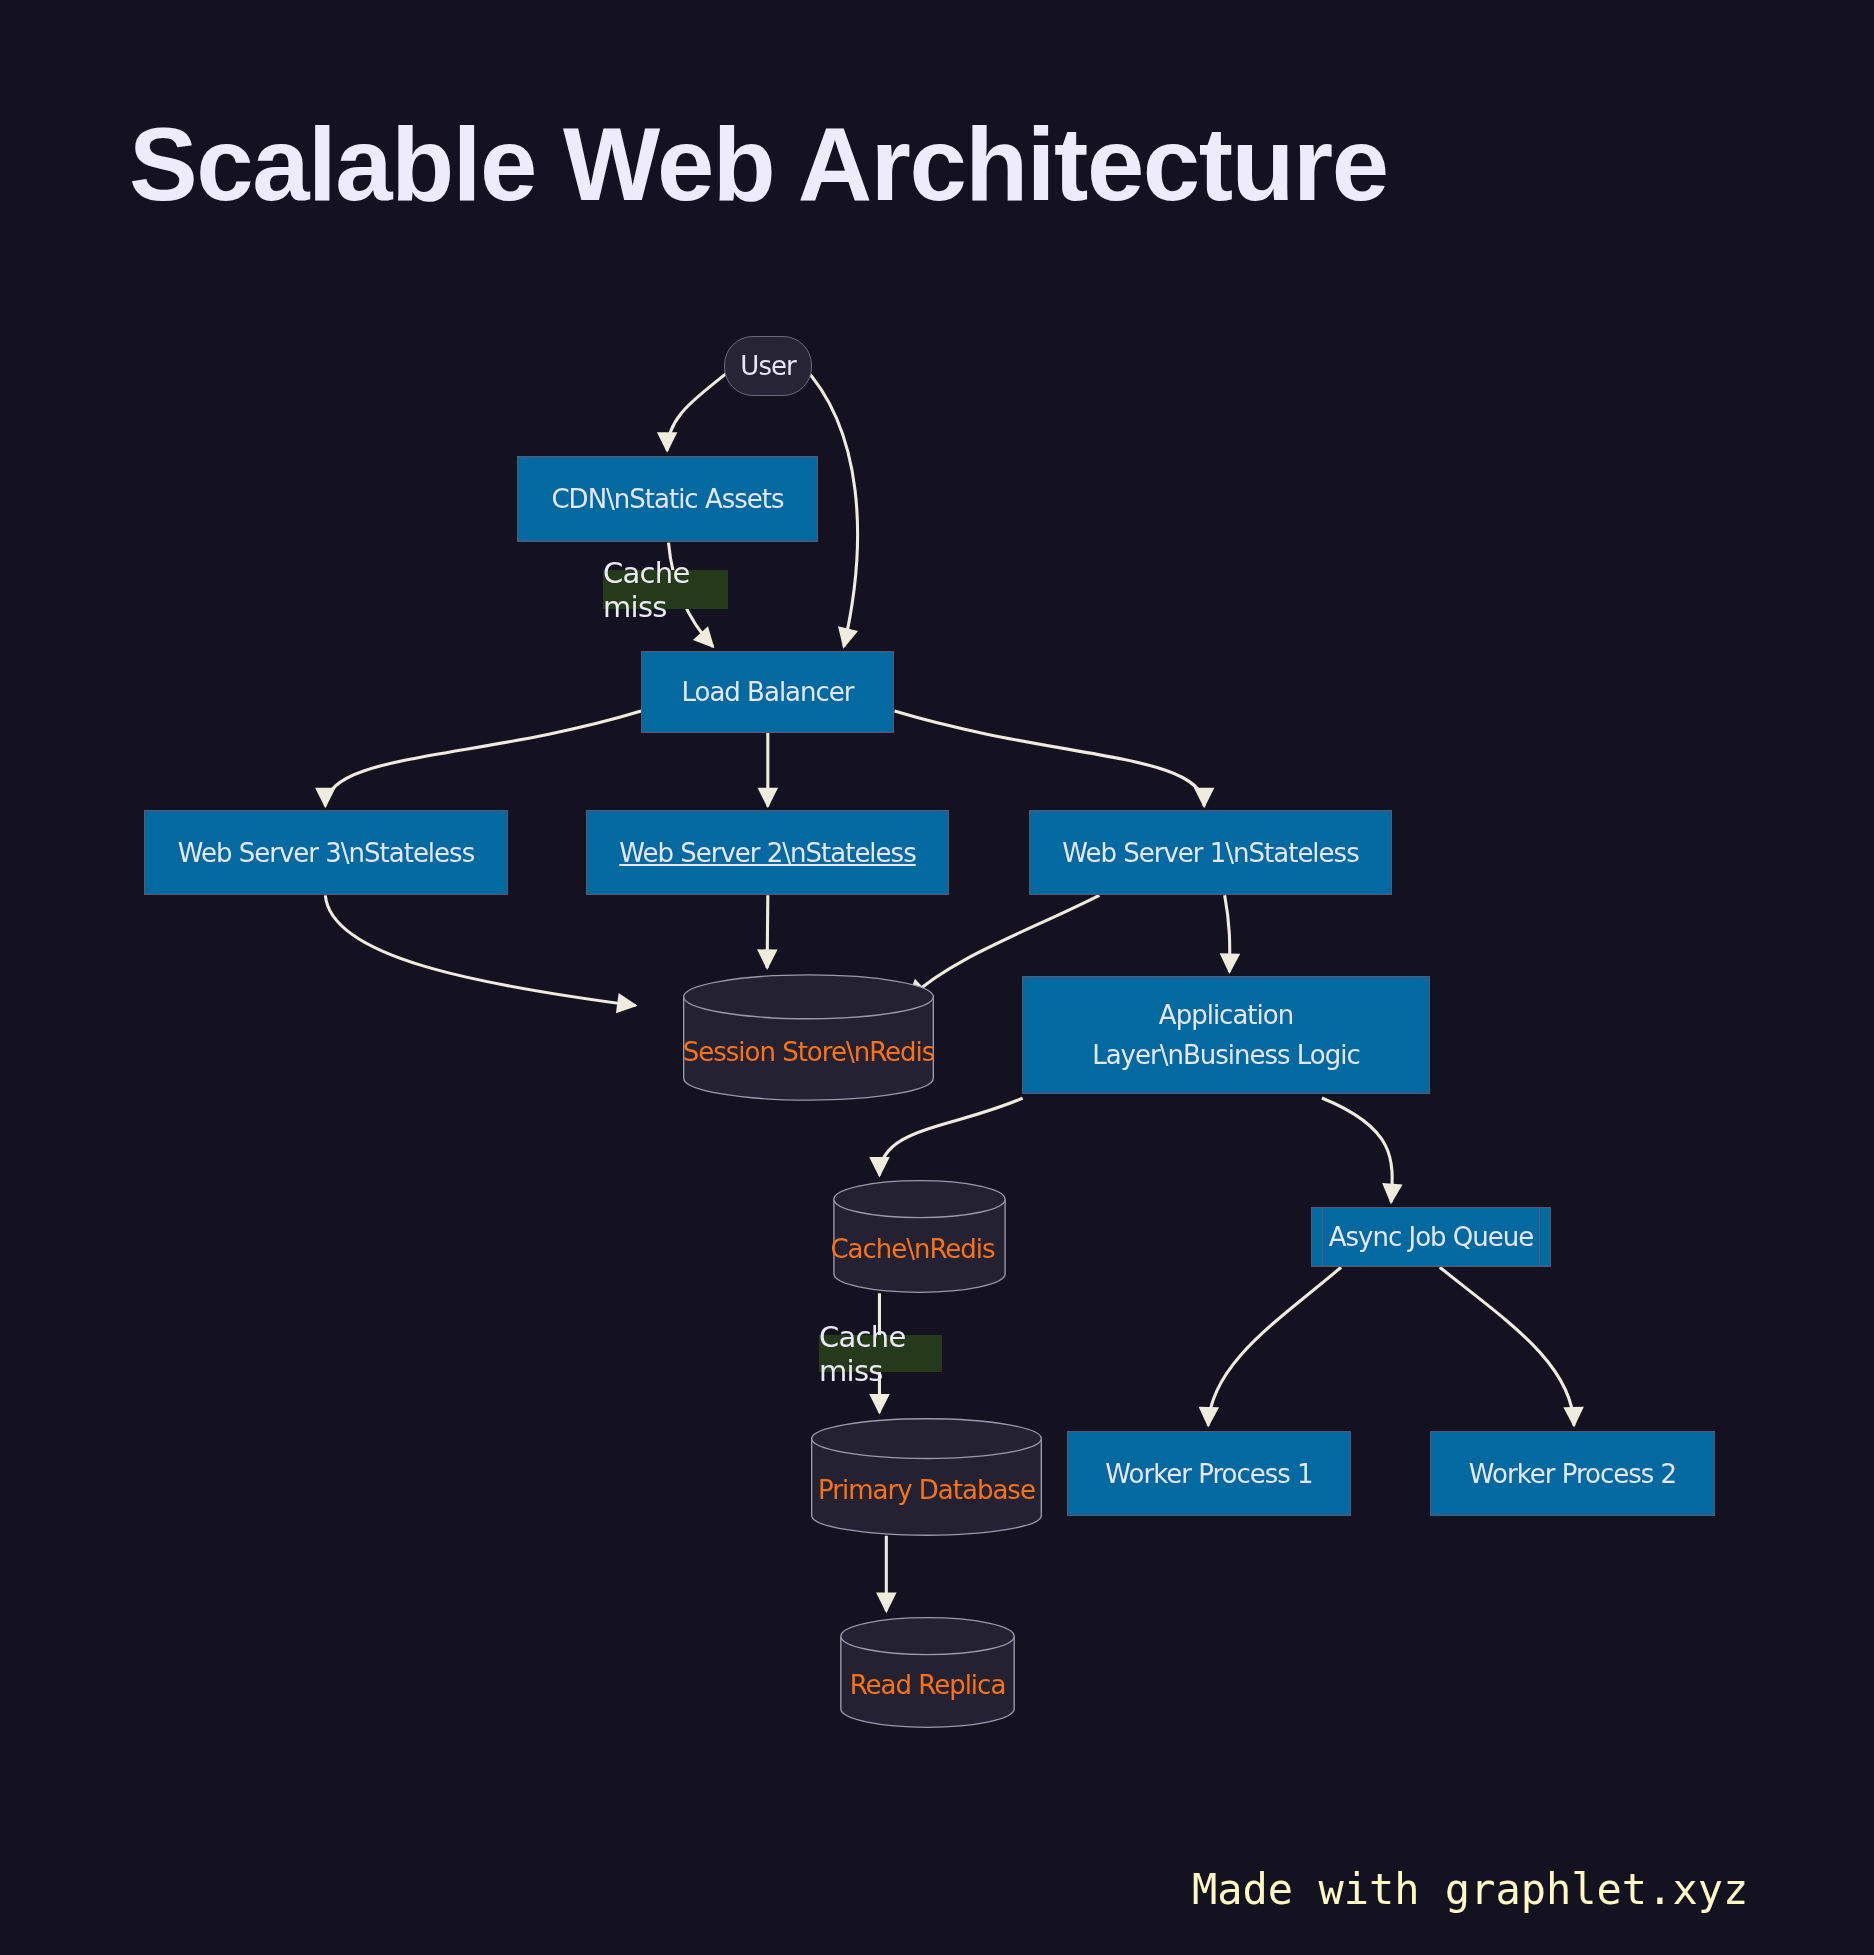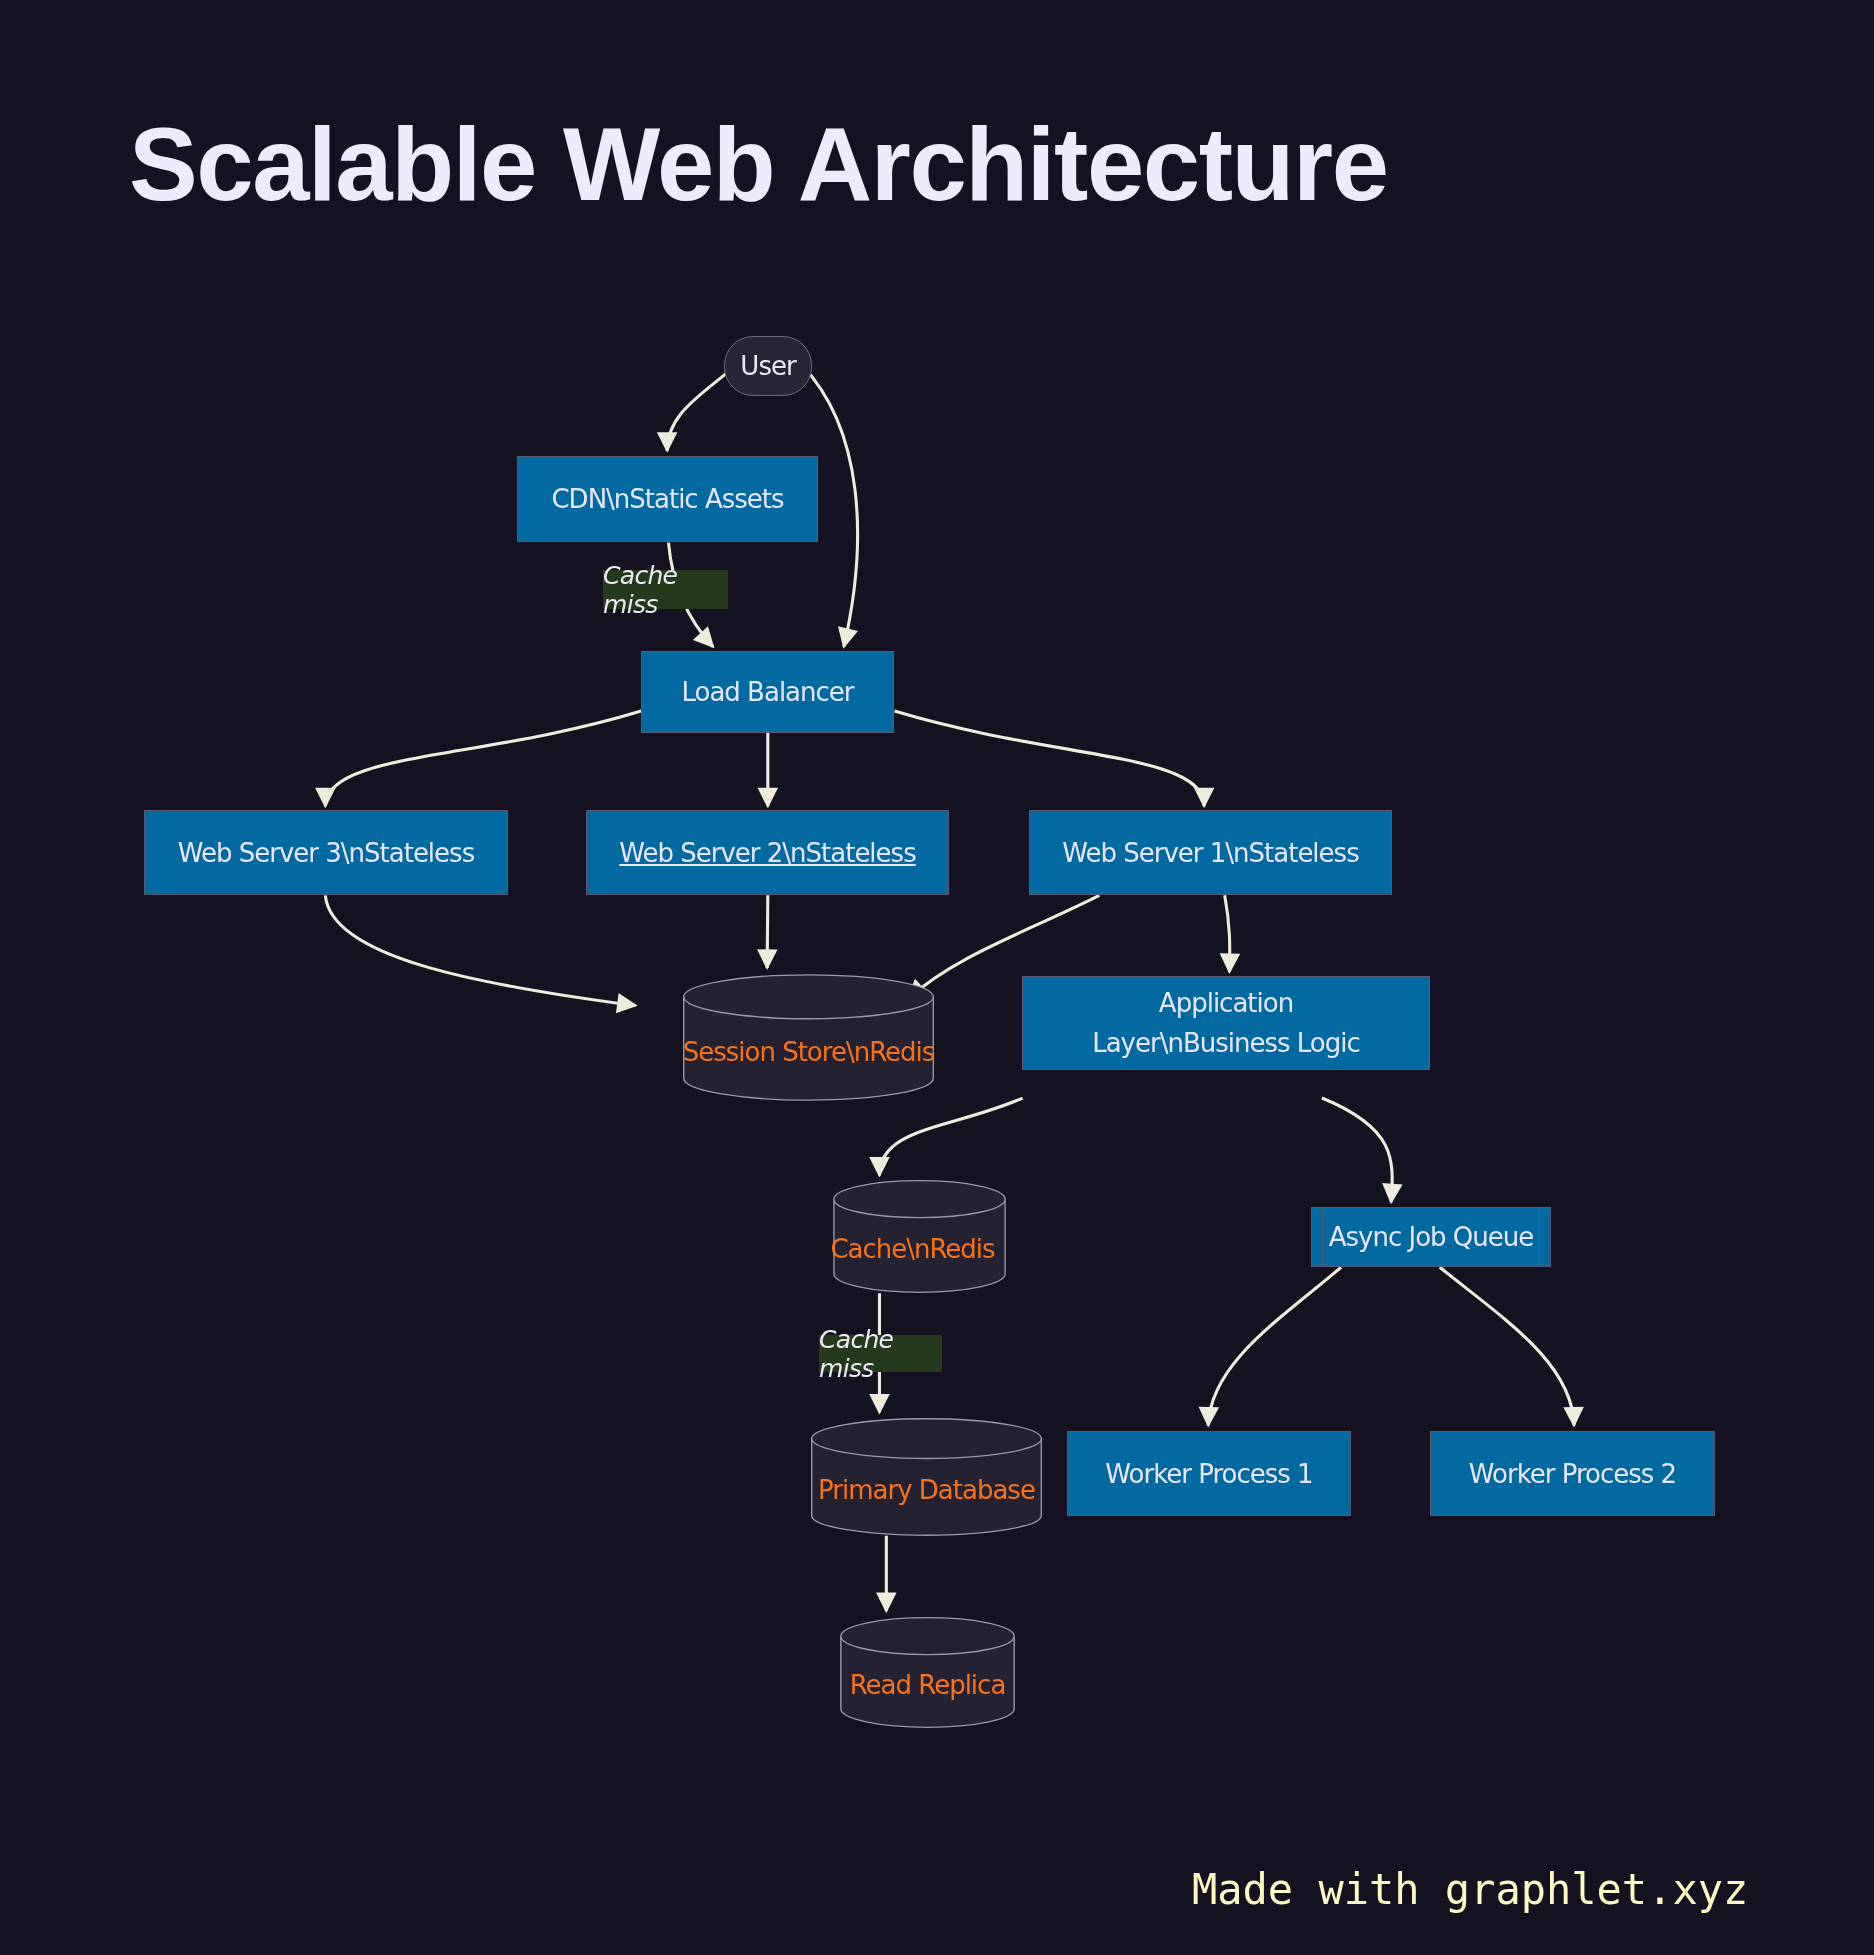--- a/index.html
+++ b/index.html
@@ -36,35 +36,35 @@
   .cyl{
     position:absolute;display:flex;align-items:center;justify-content:center;
     color:#f97316;font-size:26px;letter-spacing:-1px;text-align:center;margin-left:40px;
   }
   .cyl svg{position:absolute;inset:0;overflow:visible;}
   .cyl .body{fill:#232132;stroke:#9b99ab;stroke-width:2;}
   .cyl .rim{fill:#232132;stroke:#9b99ab;stroke-width:2;}
   .cyl span{position:relative;white-space:nowrap;z-index:1;}
   .edge-label{
     position:absolute;display:flex;align-items:center;
-    background:#253a1a;color:#eceaf4;font-size:25px;letter-spacing:-0.7px;font-style:italic;
+    background:#253a1a;color:#eceaf4;font-size:29px;letter-spacing:-0.7px;
   }
   .footer{
     position:absolute;left:1192px;top:1865px;
     font-family:"DejaVu Sans Mono", monospace;
     font-size:42px;color:#fef9c3;white-space:nowrap;
   }
   
   .n-user{left:724px;top:308px;width:88px;height:60px;margin-top:28px;}
   .n-cdn{left:517px;top:456px;width:301px;height:86px;}
   .n-lb{left:641px;top:651px;width:253px;height:82px;}
   .n-ws3{left:144px;top:810px;width:364px;height:85px;}
   .n-ws2{left:586px;top:810px;width:363px;height:85px;text-decoration:underline;}
   .n-ws1{left:1029px;top:810px;width:363px;height:85px;}
-  .n-app{left:1022px;top:976px;width:408px;height:94px;}
+  .n-app{left:1022px;top:976px;width:408px;height:118px;}
   .n-ajq{left:1272px;top:1207px;width:240px;height:60px;margin-left:39px;}
   .n-wp1{left:1067px;top:1431px;width:284px;height:85px;}
   .n-wp2{left:1430px;top:1431px;width:285px;height:85px;}
   .n-session{left:643px;top:974px;width:251px;height:127px;}
   .n-session span{padding-top:29px;}
   .n-cache{left:793px;top:1180px;width:159px;height:113px;}
   .n-cache span{padding-top:25px;}
   .n-pdb{left:771px;top:1418px;width:231px;height:118px;}
   .n-pdb span{padding-top:26px;}
   .n-rr{left:800px;top:1617px;width:175px;height:111px;}

